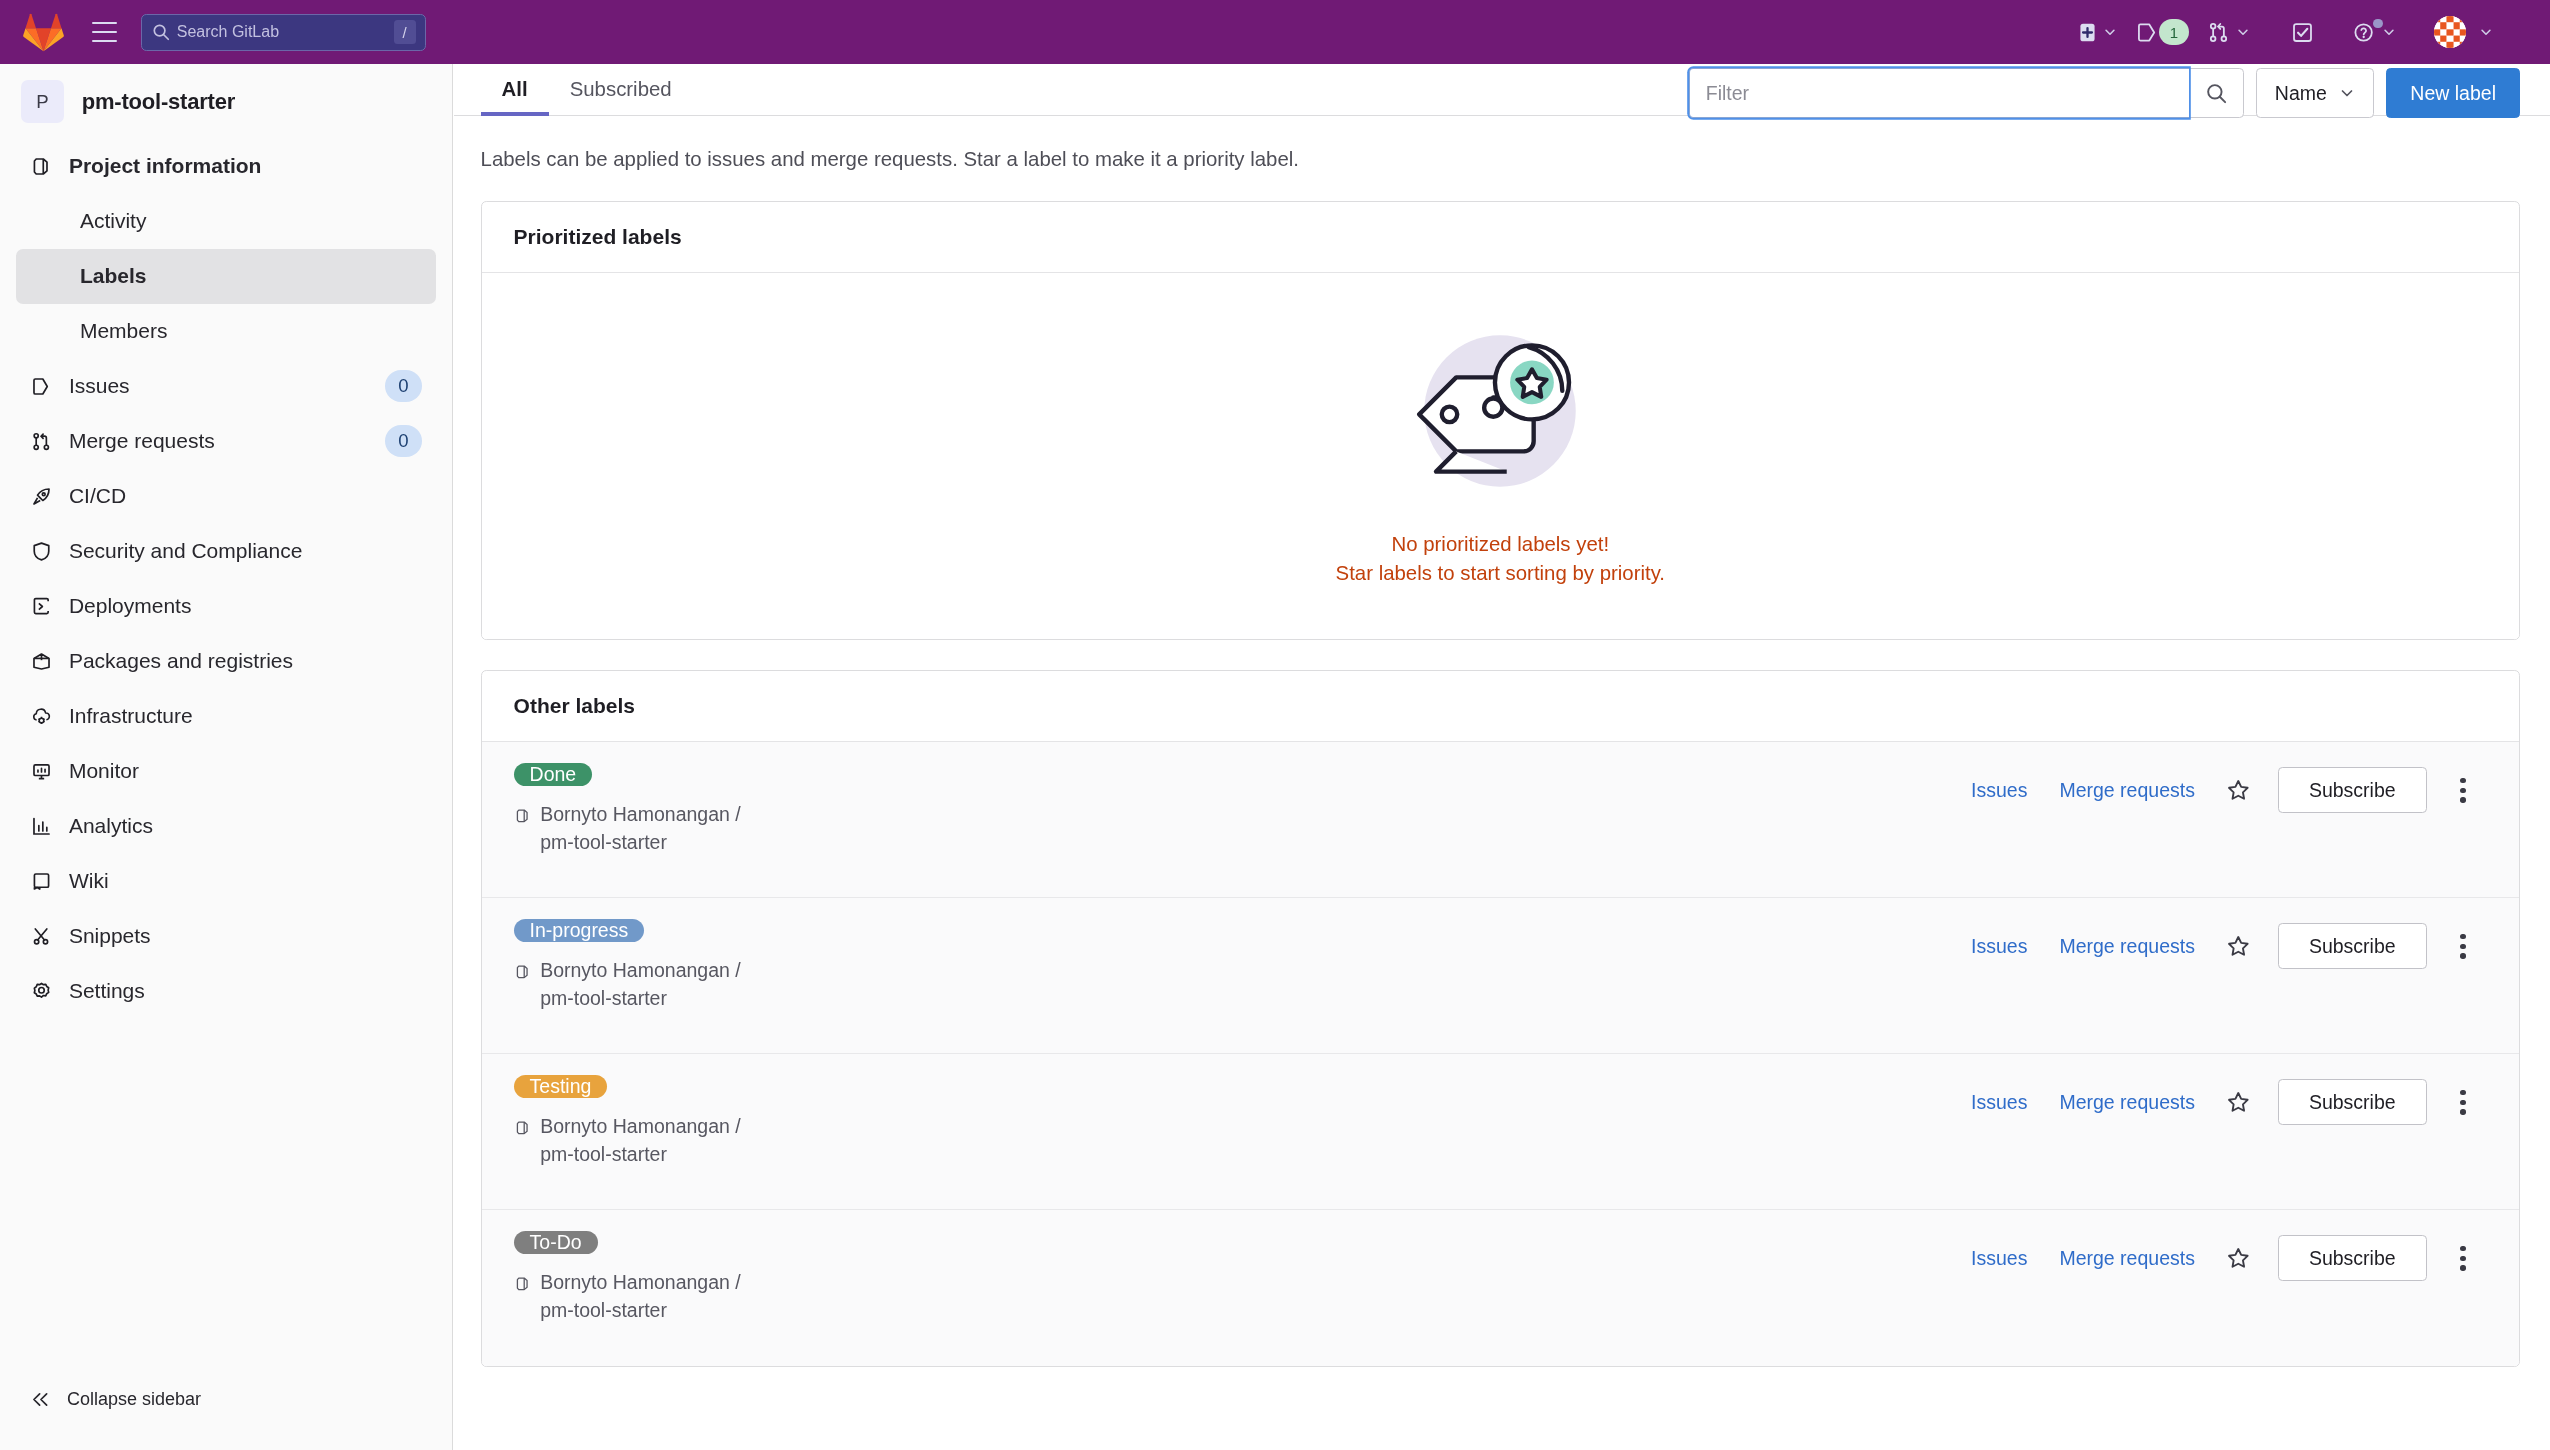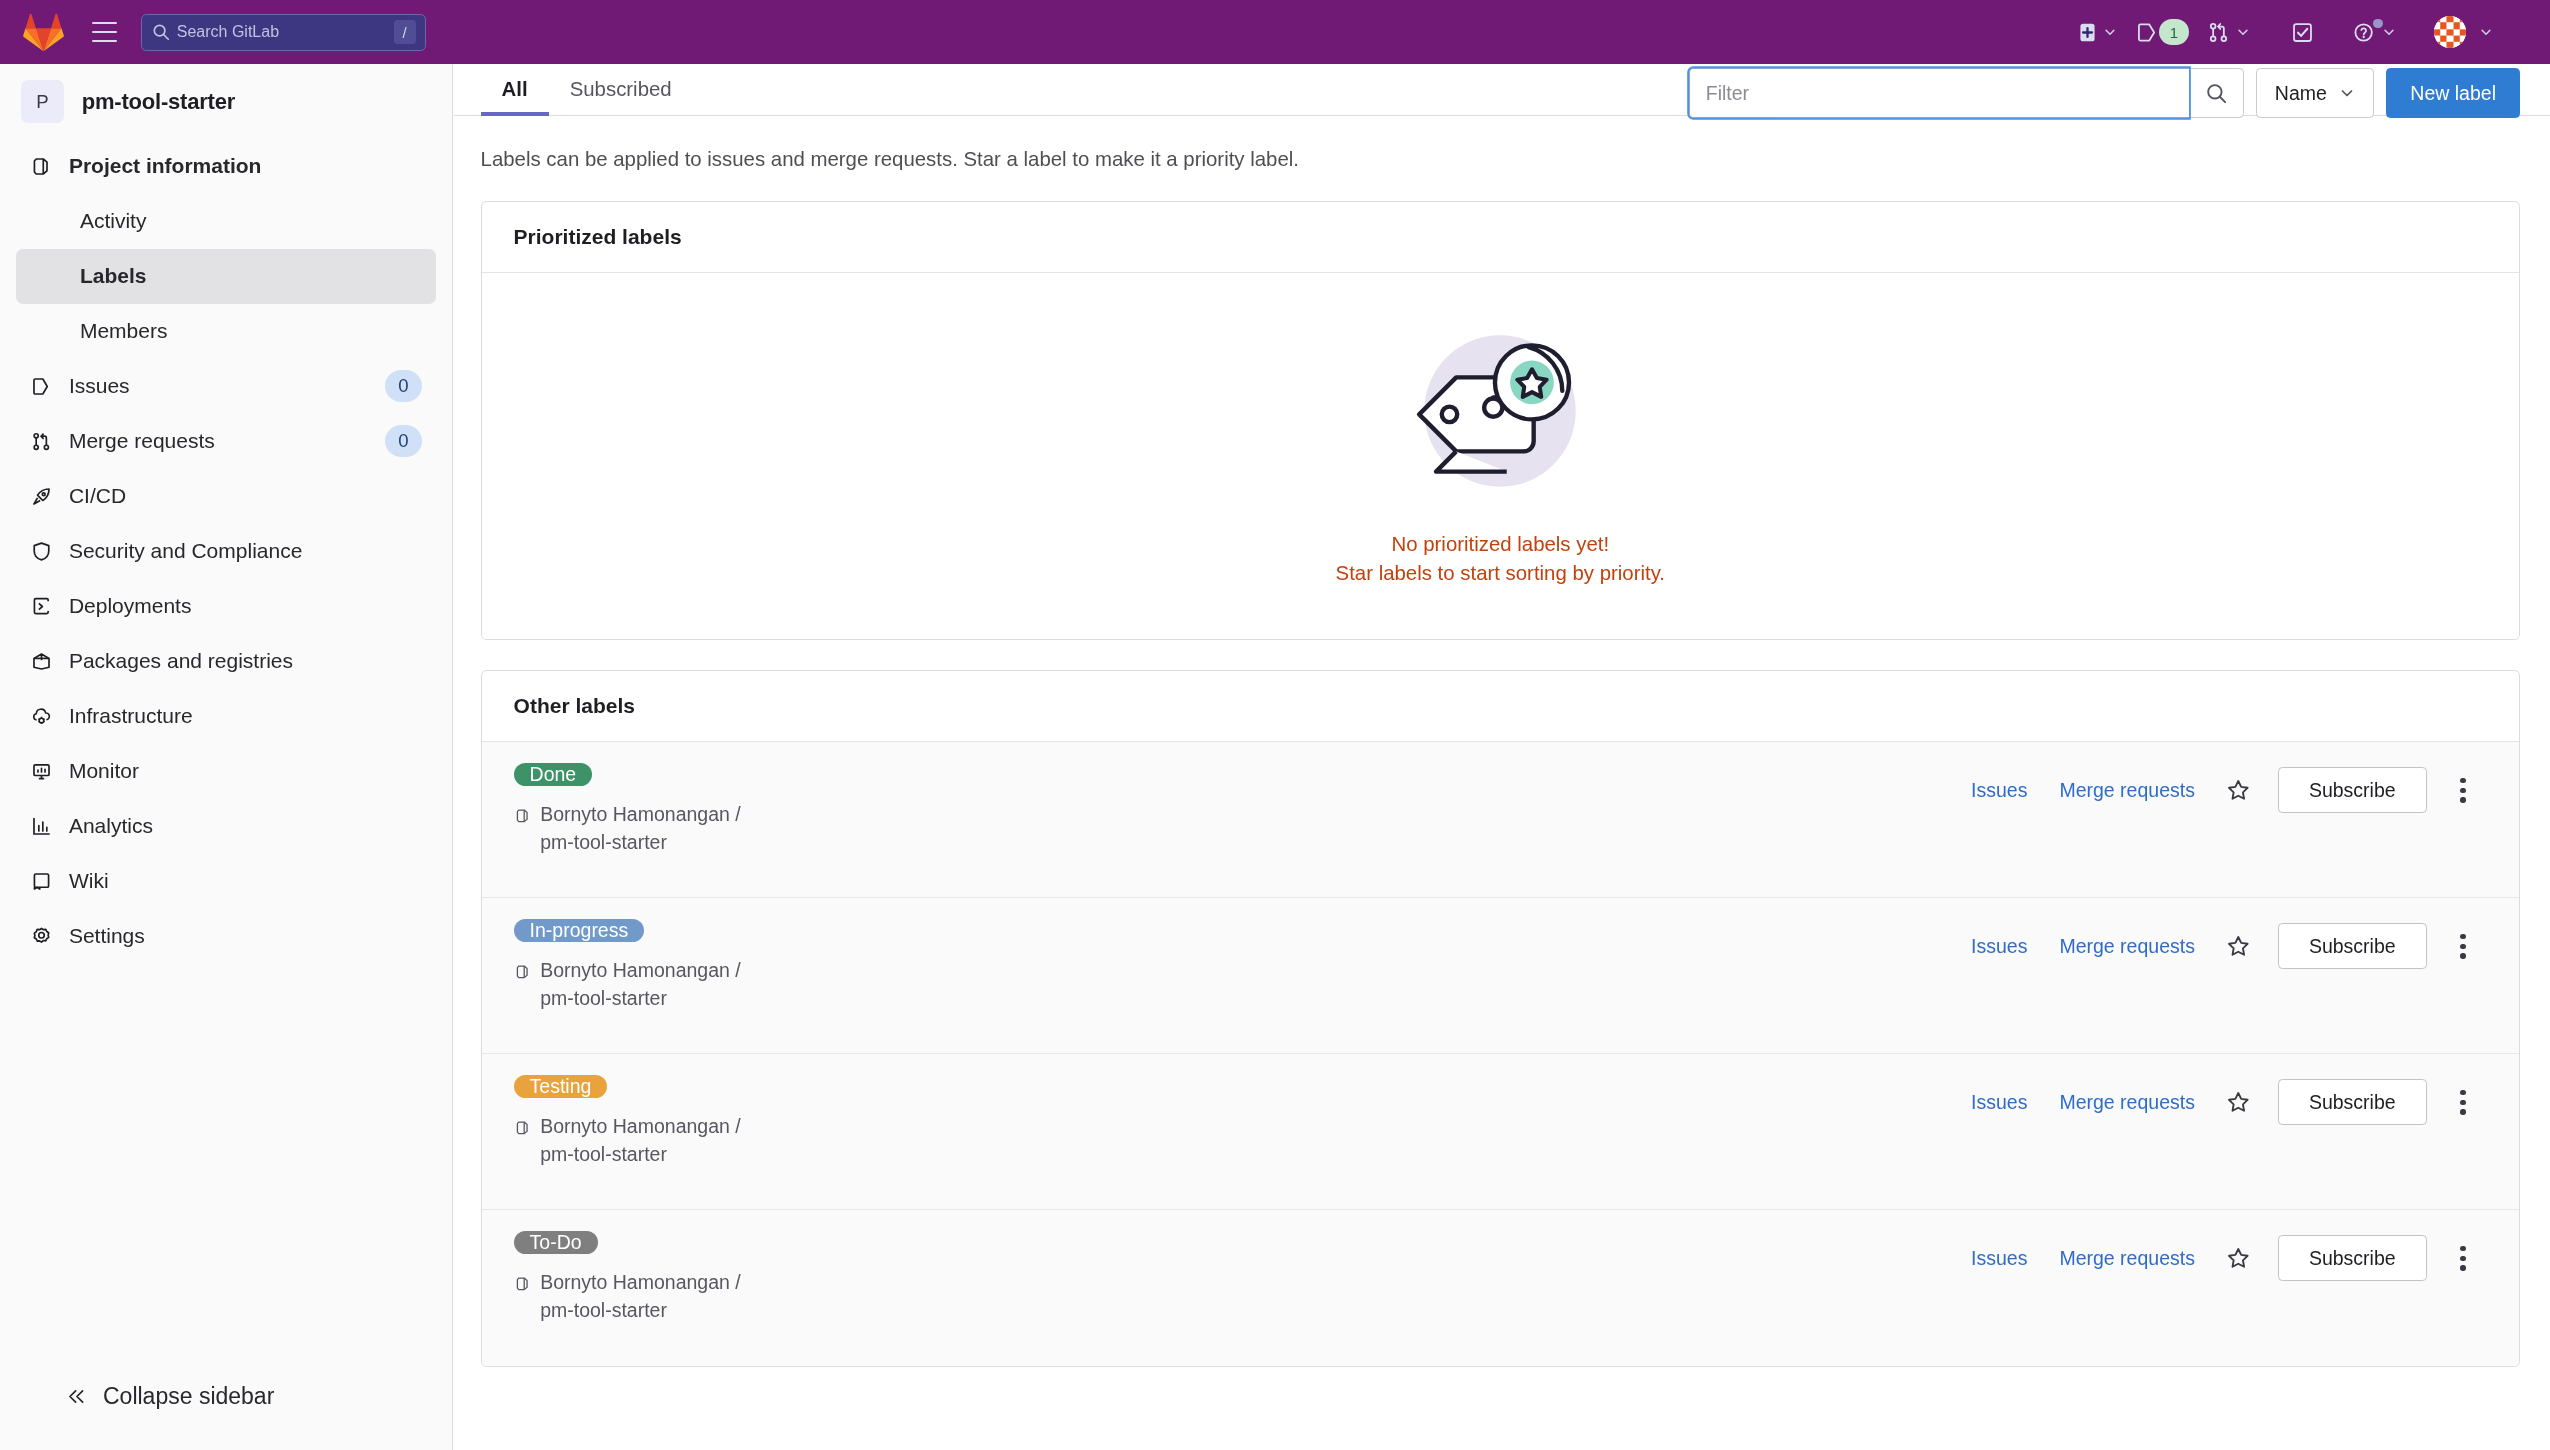--- a/index.html
+++ b/index.html
@@ -110,21 +110,21 @@
   .nav-item.active { background: #e2e2e4; }
   .nav-item.active .ni-label { font-weight: bold; }
   .nav-badge {
     margin-left: auto; height: 32px; min-width: 37px; padding: 0 11.5px;
     background: #cfe0f7; color: #1f4273;
     border-radius: 16px; font-size: 18.6px;
     display: flex; align-items: center; justify-content: center;
   }
   #collapse-sidebar {
     margin-top: auto; display: flex; align-items: center; gap: 16px;
-    padding: 0 30px 41px 30px; color: #28272d; font-size: 23px; cursor: pointer; margin-left: 36px;
+    padding: 0 30px 41px 30px; color: #28272d; font-size: 18px; cursor: pointer;
   }
 
   
   #main {
     position: absolute; top: 64px; left: 454px;
     width: 2096px; height: 1387px;
     background: #fff; overflow: hidden;
   }
 
   #topbar {
@@ -495,20 +495,30 @@
     <div class="nav-item">
       <span class="ni-icon">
         <svg width="23" height="23" viewBox="0 0 26 26" fill="none" stroke="#1f1e24" stroke-width="1.9" stroke-linejoin="round">
           <rect x="5" y="4.5" width="16" height="15" rx="1.5"></rect>
           <path d="M5 19.5v2l3-1.6 3 1.6v-2"></path>
         </svg>
       </span>
       <span class="ni-label">Wiki</span>
     </div>
 
+    <div class="nav-item">
+      <span class="ni-icon">
+        <svg width="23" height="23" viewBox="0 0 26 26" fill="none" stroke="#1f1e24" stroke-width="1.9" stroke-linecap="round">
+          <circle cx="7.5" cy="19" r="2.4"></circle>
+            <circle cx="17.5" cy="19" r="2.4"></circle>
+          <path d="M6 4.5 16.4 17M19 4.5 8.6 17"></path>
+        </svg>
+      </span>
+      <span class="ni-label">Snippets</span>
+    </div>
 
     <div class="nav-item">
       <span class="ni-icon">
         <svg width="23" height="23" viewBox="0 0 26 26" fill="none" stroke="#1f1e24" stroke-width="1.9" stroke-linejoin="round">
           <path d="M13 3.8l2.2 1.5 2.6-.4 1.1 2.4 2.2 1.5-.6 2.6.6 2.6-2.2 1.5-1.1 2.4-2.6-.4L13 19.4l-2.2-1.5-2.6.4-1.1-2.4-2.2-1.5.6-2.6-.6-2.6 2.2-1.5L8.2 4.9l2.6.4z"></path>
           <circle cx="13" cy="11.6" r="3.1"></circle>
         </svg>
       </span>
       <span class="ni-label">Settings</span>
     </div>

